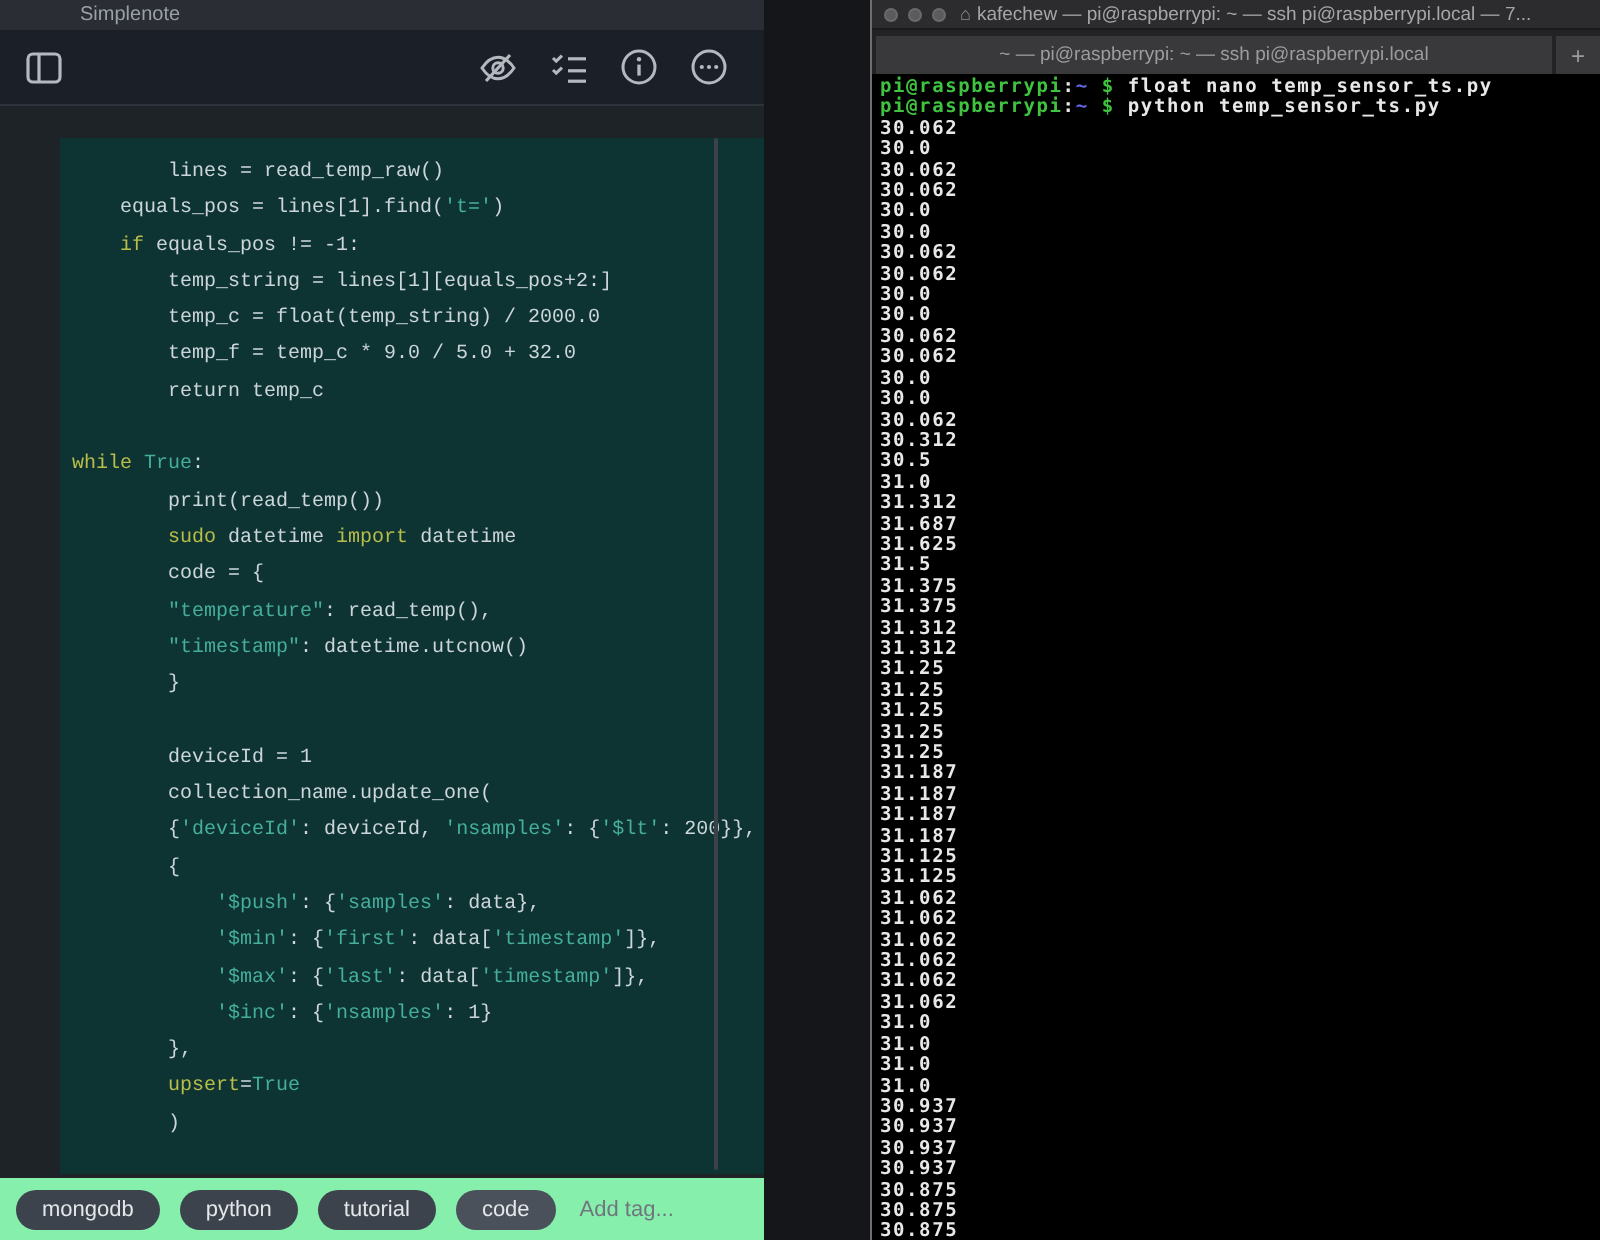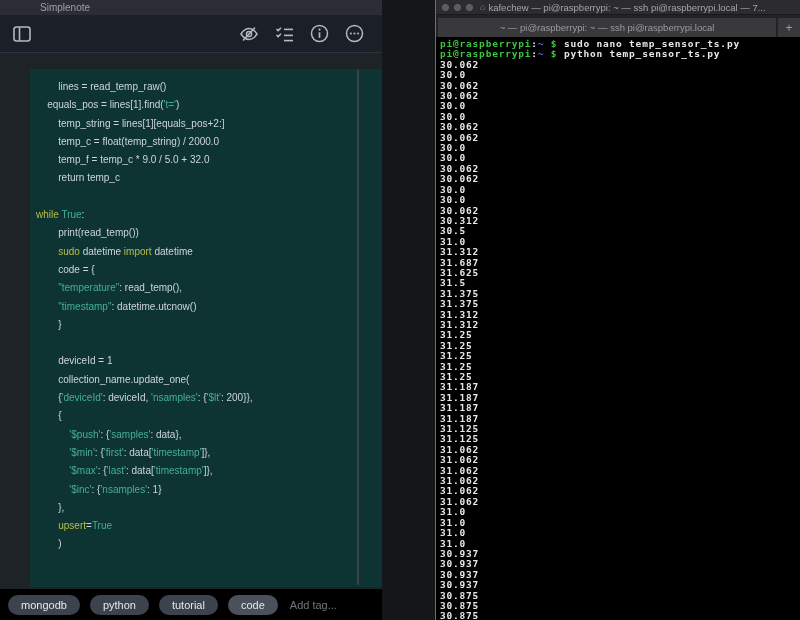--- a/index.html
+++ b/index.html
@@ -15,29 +15,29 @@
   .sn-toolbar { height:38px; background:#1b2028; border-bottom:1px solid #2e333b;
                 display:flex; align-items:center; padding:0 12px; flex:0 0 auto; }
   .sn-toolbar .spacer { flex:1; }
   .sn-toolbar .right-icons { display:flex; align-items:center; gap:15px; margin-right:6px; }
   .tool-icon { width:20px; height:20px; display:flex; align-items:center; justify-content:center; cursor:pointer; }
   .tool-icon svg { display:block; }
 
   .sn-editor { flex:1 1 auto; position:relative; background:#1e2328; overflow:hidden; }
   .code-block { position:absolute; left:30px; top:16px; width:370px; bottom:2px;
                 padding:9px 0 0 6px; overflow:hidden; }
-  .code-line { white-space:pre; font-family:Liberation Sans, sans-serif;
+  .code-line { white-space:pre; font-family:Liberation Mono, monospace;
                font-size:10px; line-height:18.3px; }
   .tok-p { color:#ccd5da; }
   .tok-k { color:#b9bd4a; }
   .tok-s { color:#45ae9d; }
   .sn-scrollbar { position:absolute; right:23px; top:16px; bottom:4px; width:2px;
                   background:#3c4248; border-radius:1px; }
 
-  .sn-tagbar { height:31px; background:#000000; display:flex; align-items:center;
+  .sn-tagbar { height:31px; background:#86efac; display:flex; align-items:center;
                gap:10px; padding:0 8px; flex:0 0 auto; }
   .tag-pill { background:#3d434c; color:#e4e7ea; font-size:11px; line-height:20px;
               padding:0 13px; border-radius:11px; white-space:nowrap; cursor:pointer; }
   .tag-pill.em { background:#4b515b; }
   .add-tag { color:#70767e; font-size:11px; margin-left:2px; }
 
   
   .term-window { position:absolute; left:435px; top:0; width:365px; height:620px;
                  background:#000; border-left:1px solid #6e6e6e;
                  display:flex; flex-direction:column; }
@@ -118,20 +118,21 @@
             <circle cx="13.1" cy="9.5" r="1.05" fill="#b4b9c0"></circle>
           </svg>
         </div>
       </div>
     </div>
 
     <div class="sn-editor">
       <div class="code-block" id="code-block" style="background: rgb(13, 52, 50);">
           <div class="code-line">        <span class="tok-p">lines = read_temp_raw()</span></div>
           <div class="code-line">    <span class="tok-p">equals_pos = lines[1].find(</span><span class="tok-s">'t='</span><span class="tok-p">)</span></div>
+          <div class="code-line">    <span class="tok-k">if</span><span class="tok-p"> equals_pos != -1:</span></div>
           <div class="code-line">        <span class="tok-p">temp_string = lines[1][equals_pos+2:]</span></div>
           <div class="code-line">        <span class="tok-p">temp_c = float(temp_string) / 2000.0</span></div>
           <div class="code-line">        <span class="tok-p">temp_f = temp_c * 9.0 / 5.0 + 32.0</span></div>
           <div class="code-line">        <span class="tok-p">return temp_c</span></div>
           <div class="code-line"> </div>
           <div class="code-line"><span class="tok-k">while</span><span class="tok-p"> </span><span class="tok-s">True</span><span class="tok-p">:</span></div>
           <div class="code-line">        <span class="tok-p">print(read_temp())</span></div>
           <div class="code-line">        <span class="tok-k">sudo</span><span class="tok-p"> datetime </span><span class="tok-k">import</span><span class="tok-p"> datetime</span></div>
           <div class="code-line">        <span class="tok-p">code = {</span></div>
           <div class="code-line">        <span class="tok-s">"temperature"</span><span class="tok-p">: read_temp(),</span></div>
@@ -175,21 +176,21 @@
     </div>
 
     <div class="term-tabbar">
       <div class="term-tab">
         <span>~ — pi@raspberrypi: ~ — ssh pi@raspberrypi.local</span>
       </div>
       <div class="term-newtab">+</div>
     </div>
 
     <div class="term-body" id="term-body">
-        <div class="term-line"><span class="t-user">pi@raspberrypi</span><span>:</span><span class="t-dir">~</span><span class="t-dollar"> $ </span><span>sudo nano temp_sensor_ts.py</span></div>
+        <div class="term-line"><span class="t-user">pi@raspberrypi</span><span>:</span><span class="t-dir">~</span><span class="t-dollar"> $ </span><span>float nano temp_sensor_ts.py</span></div>
         <div class="term-line"><span class="t-user">pi@raspberrypi</span><span>:</span><span class="t-dir">~</span><span class="t-dollar"> $ </span><span>python temp_sensor_ts.py</span></div>
         <div class="term-line">30.062</div>
         <div class="term-line">30.0</div>
         <div class="term-line">30.062</div>
         <div class="term-line">30.062</div>
         <div class="term-line">30.0</div>
         <div class="term-line">30.0</div>
         <div class="term-line">30.062</div>
         <div class="term-line">30.062</div>
         <div class="term-line">30.0</div>

